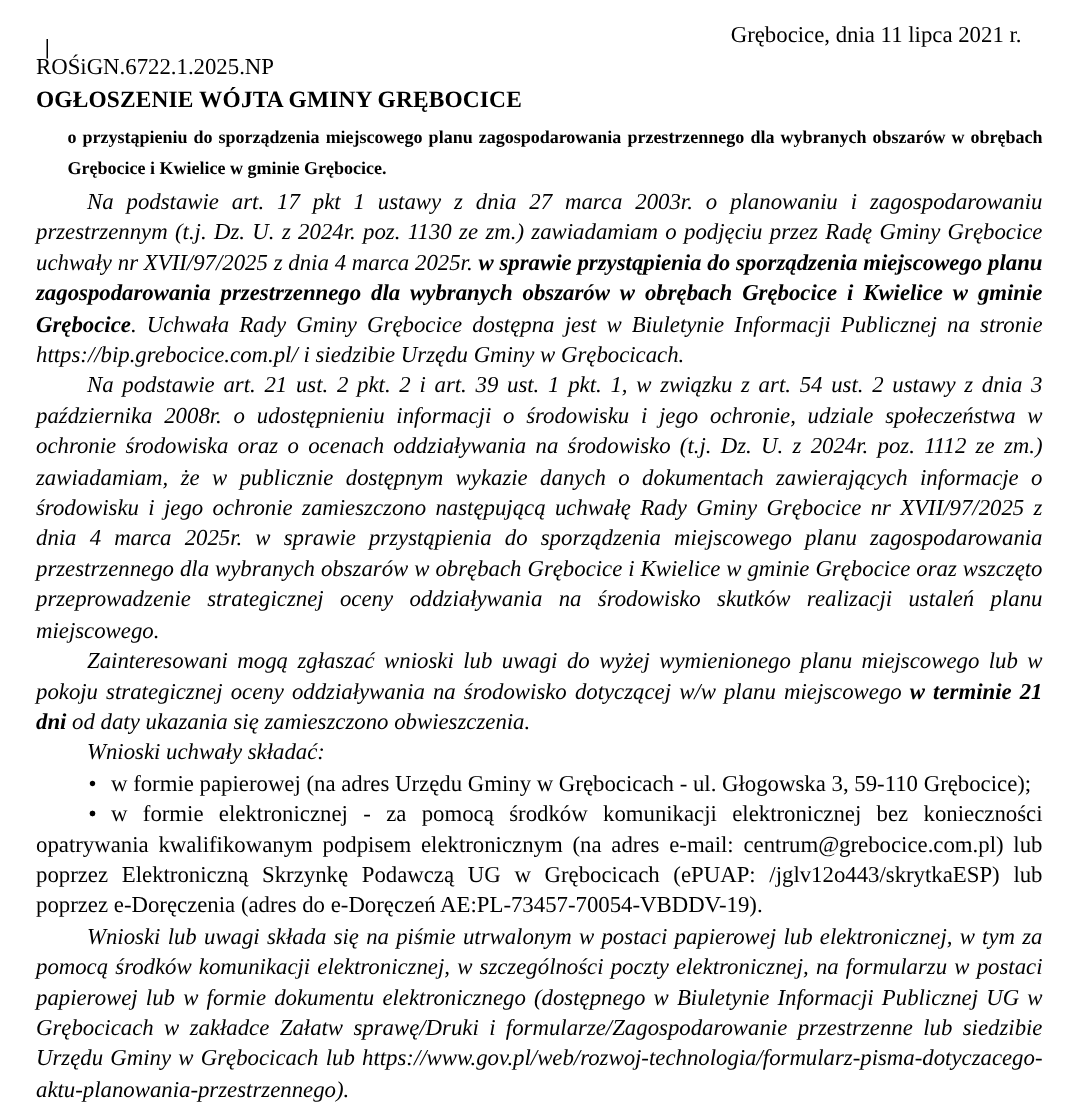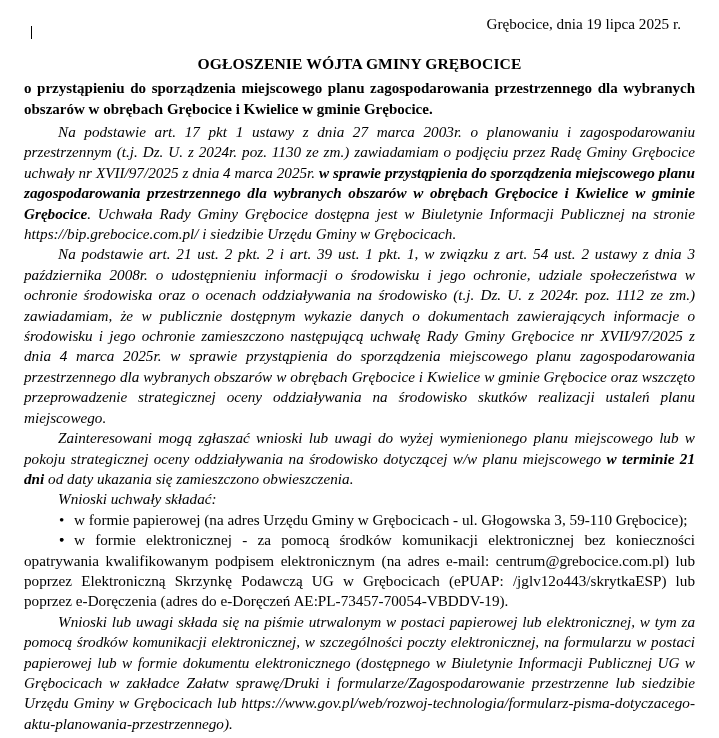--- a/index.html
+++ b/index.html
@@ -26,34 +26,35 @@
     line-height: 20px;
     padding-right: 14px;
   }
   .ref-line {
     text-align: left;
     font-size: 15.2px;
     line-height: 20px;
     margin-top: 1px;
   }
   .doc-title {
-    text-align: center;
+    text-align: left;
     font-weight: bold;
     font-size: 15.6px;
     line-height: 20px;
-    margin-top: 20px;
+    margin-top: 2px;
     letter-spacing: 0.1px;
   }
   .doc-subtitle {
     text-align: justify;
     text-align-last: left;
     font-weight: bold;
-    font-size: 15px;
+    font-size: 12px;
     line-height: 20.5px;
     margin-top: 4px;
+    margin-left: 21px;
   }
   p.body-par {
     text-align: justify;
     text-align-last: left;
     font-size: 15.2px;
     line-height: 20.4px;
     margin: 0;
     text-indent: 34px;
     hyphens: none;
     font-style: italic;
@@ -92,22 +93,23 @@
     background: #000;
   }
 </style>
 </head>
 <body>
 
 <div class="page">
 
   <div class="caret"></div>
 
-  <div class="date-line">Grębocice, dnia 19 lipca 2025 r.</div>
+  <div class="date-line">Grębocice, dnia 11 lipca 2021 r.</div>
 
+  <div class="ref-line">ROŚiGN.6722.1.2025.NP</div>
 
   <div class="doc-title">OGŁOSZENIE WÓJTA GMINY GRĘBOCICE</div>
 
   <div class="doc-subtitle">o przystąpieniu do sporządzenia miejscowego planu zagospodarowania przestrzennego dla wybranych obszarów w obrębach Grębocice i Kwielice w gminie Grębocice.</div>
 
   <div class="gap-sm"></div>
 
   <p class="body-par"><span>Na podstawie art. 17 pkt 1 ustawy z dnia 27 marca 2003r. o planowaniu i zagospodarowaniu przestrzennym (t.j. Dz. U. z 2024r. poz. 1130 ze zm.) zawiadamiam o podjęciu przez Radę Gminy Grębocice uchwały nr XVII/97/2025 z dnia 4 marca 2025r. </span><b>w sprawie przystąpienia do sporządzenia miejscowego planu zagospodarowania przestrzennego dla wybranych obszarów w obrębach Grębocice i Kwielice w gminie Grębocice</b><span>. Uchwała Rady Gminy Grębocice dostępna jest w Biuletynie Informacji Publicznej na stronie https://bip.grebocice.com.pl/ i siedzibie Urzędu Gminy w Grębocicach.</span></p>
 
   <p class="body-par">Na podstawie art. 21 ust. 2 pkt. 2 i art. 39 ust. 1 pkt. 1, w związku z art. 54 ust. 2 ustawy z dnia 3 października 2008r. o udostępnieniu informacji o środowisku i jego ochronie, udziale społeczeństwa w ochronie środowiska oraz o ocenach oddziaływania na środowisko (t.j. Dz. U. z 2024r. poz. 1112 ze zm.) zawiadamiam, że w publicznie dostępnym wykazie danych o dokumentach zawierających informacje o środowisku i jego ochronie zamieszczono następującą uchwałę Rady Gminy Grębocice nr XVII/97/2025 z dnia 4 marca 2025r. w sprawie przystąpienia do sporządzenia miejscowego planu zagospodarowania przestrzennego dla wybranych obszarów w obrębach Grębocice i Kwielice w gminie Grębocice oraz wszczęto przeprowadzenie strategicznej oceny oddziaływania na środowisko skutków realizacji ustaleń planu miejscowego.</p>

